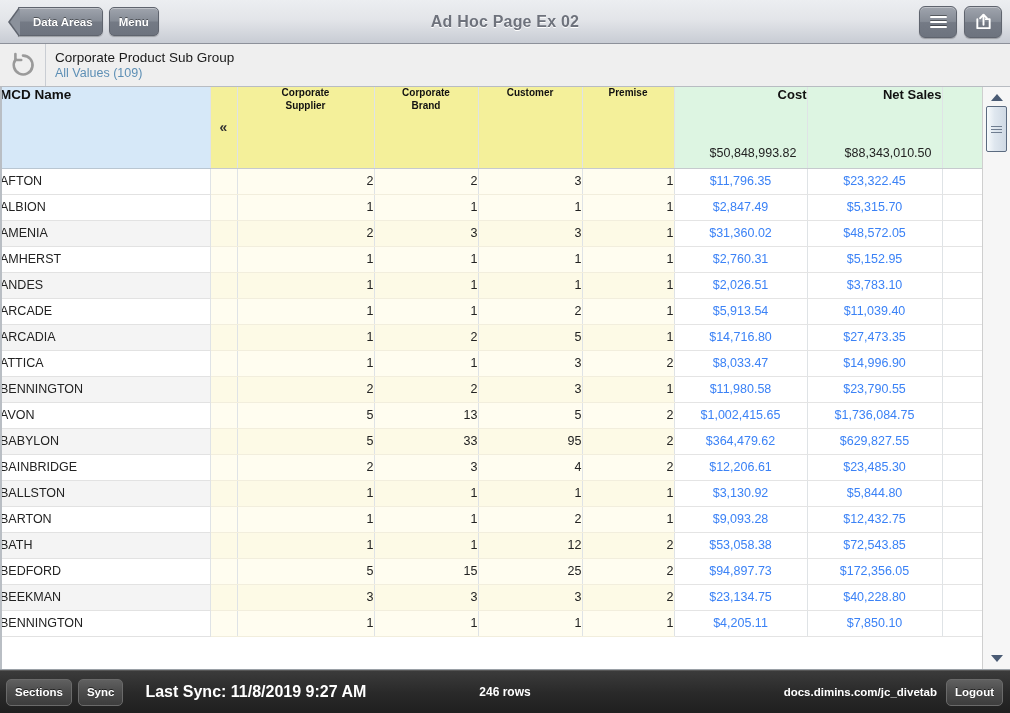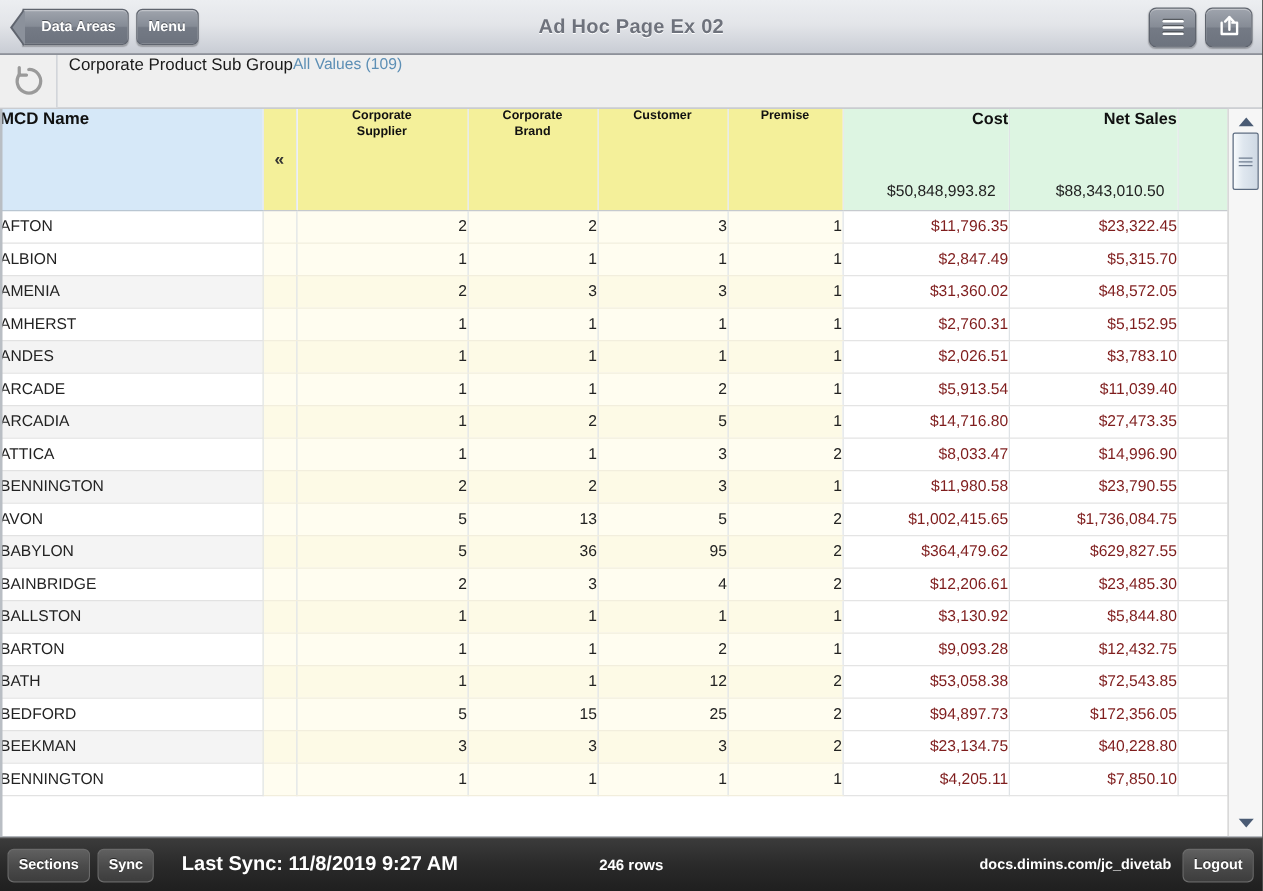--- a/index.html
+++ b/index.html
@@ -134,21 +134,21 @@
     display: flex;
     align-items: center;
     justify-content: center;
     background: #efefef;
     cursor: pointer;
   }
   .refresh-icon svg { display: block; }
   .subheader-text {
     padding-left: 9px;
     display: flex;
-    flex-direction: row;
+    flex-direction: column;
     justify-content: center;
     line-height: 1.18;
   }
   .sh-title {
     font-size: 13.5px;
     color: #1a1a1a;
   }
   .sh-sub {
     font-size: 12.5px;
     color: #5d8fb5;
@@ -260,23 +260,23 @@
     background: #fffdf0;
     text-align: right;
     padding-right: 13px;
     color: #222;
     border-right: 1px solid #f0ecd6;
     border-bottom: 1px solid #f2eedd;
   }
   tr.alt td.c-dim { background: #fdfae6; }
   td.c-meas {
     background: #ffffff;
-    text-align: right;
+    text-align: center;
     padding-right: 11px;
-    color: #7f1d1d;
+    color: #3b82f6;
     border-right: 1px solid #e4e4e4;
     border-bottom: 1px solid #e4e4e4;
   }
   td.c-blank {
     background: #ffffff;
     border-right: 1px solid #e4e4e4;
     border-bottom: 1px solid #e4e4e4;
   }
 
   
@@ -605,21 +605,21 @@
             <td class="c-dim">5</td>
             <td class="c-dim">2</td>
             <td class="c-meas">$1,002,415.65</td>
             <td class="c-meas">$1,736,084.75</td>
             <td class="c-blank"></td>
           </tr>
           <tr class="alt">
             <td class="c-name">BABYLON</td>
             <td class="c-gutter"></td>
             <td class="c-dim">5</td>
-            <td class="c-dim">36</td>
+            <td class="c-dim">33</td>
             <td class="c-dim">95</td>
             <td class="c-dim">2</td>
             <td class="c-meas">$364,479.62</td>
             <td class="c-meas">$629,827.55</td>
             <td class="c-blank"></td>
           </tr>
           <tr>
             <td class="c-name">BAINBRIDGE</td>
             <td class="c-gutter"></td>
             <td class="c-dim">2</td>

